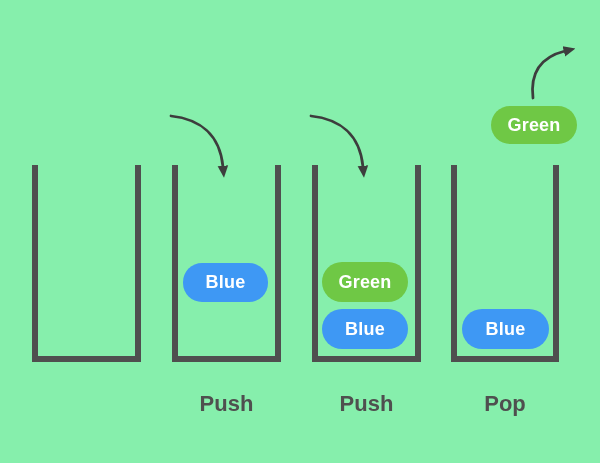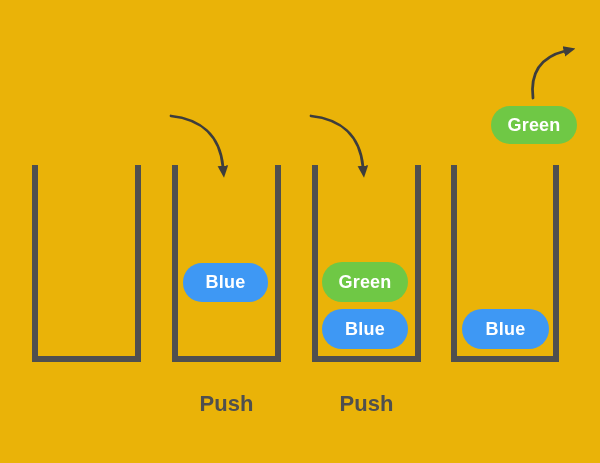--- a/index.html
+++ b/index.html
@@ -5,21 +5,21 @@
   html, body {
     margin: 0;
     padding: 0;
     background: #ffffff;
     font-family: "Liberation Sans", sans-serif;
   }
   .canvas {
     position: relative;
     width: 600px;
     height: 463px;
-    background: #eab308;
+    background: #86efac;
     overflow: hidden;
     --wall: #4F4F4F;
     --label: #4F4F4F;
     --arrow: #3D3D3D;
     --blue: #3E98F4;
     --green: #6FC845;
     --pill-text: #FFFFFF;
   }
   .stack {
     position: absolute;
@@ -117,14 +117,15 @@
   <div class="pill pill-blue pill-s3-blue" style="background: rgb(62, 152, 244);">
     <span>Blue</span>
   </div>
 
   <div class="pill pill-blue pill-s4-blue" style="background: rgb(62, 152, 244);">
     <span>Blue</span>
   </div>
 
   <div class="label label-push1">Push</div>
   <div class="label label-push2">Push</div>
+  <div class="label label-pop">Pop</div>
 
 </div>
 
 </body></html>

